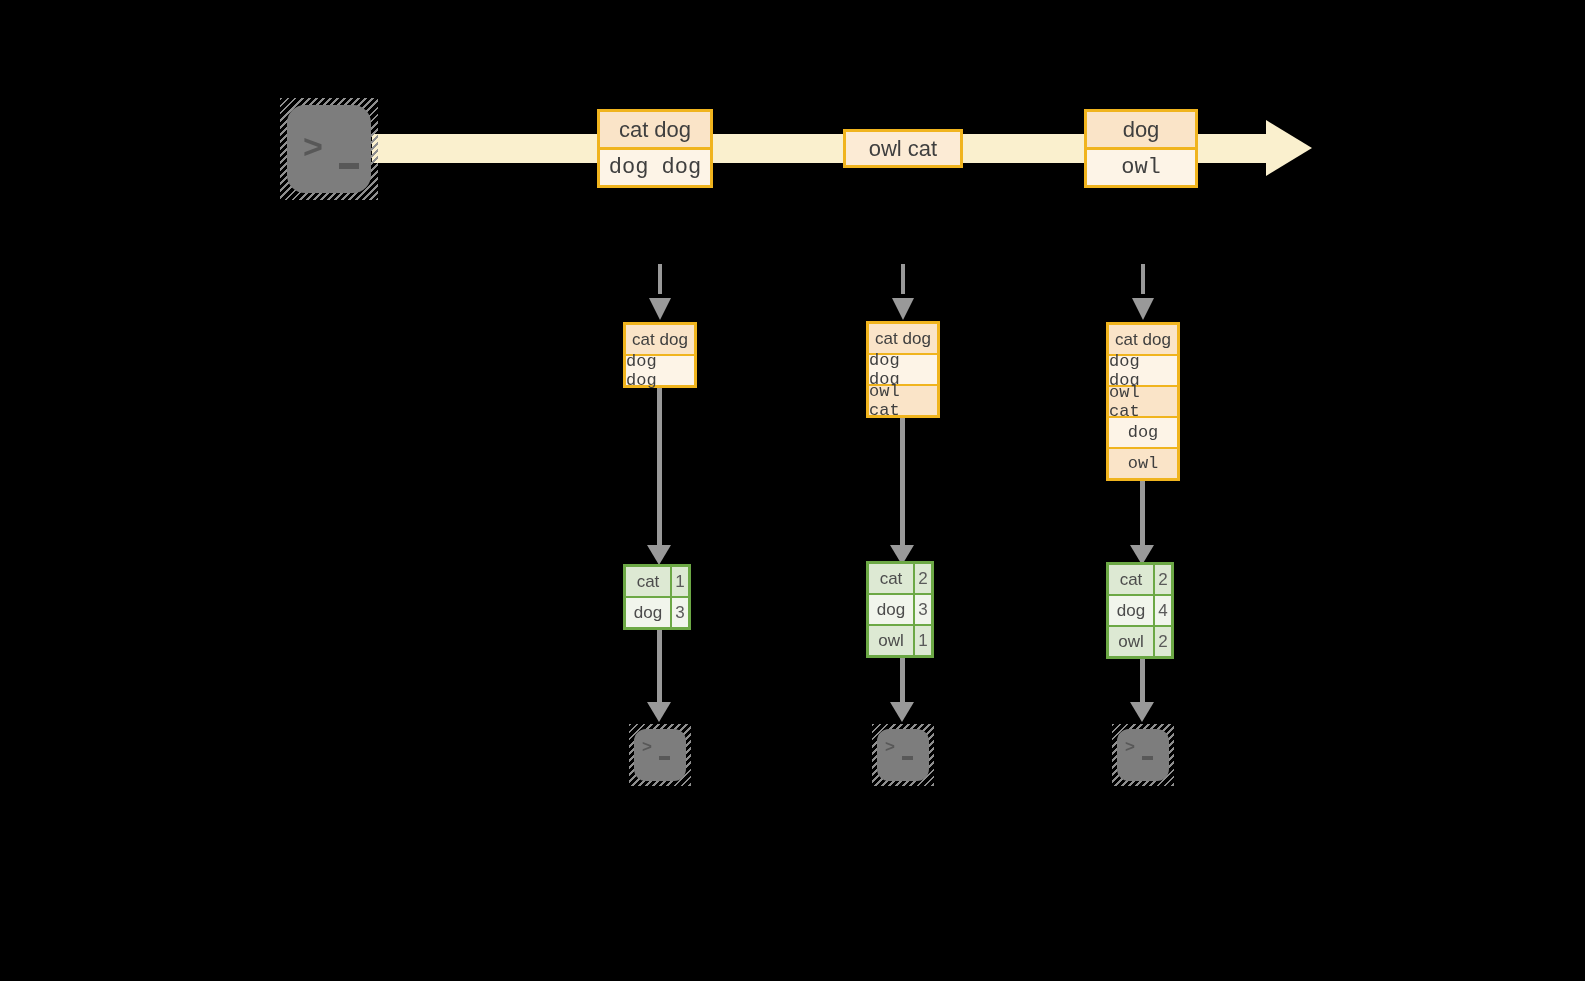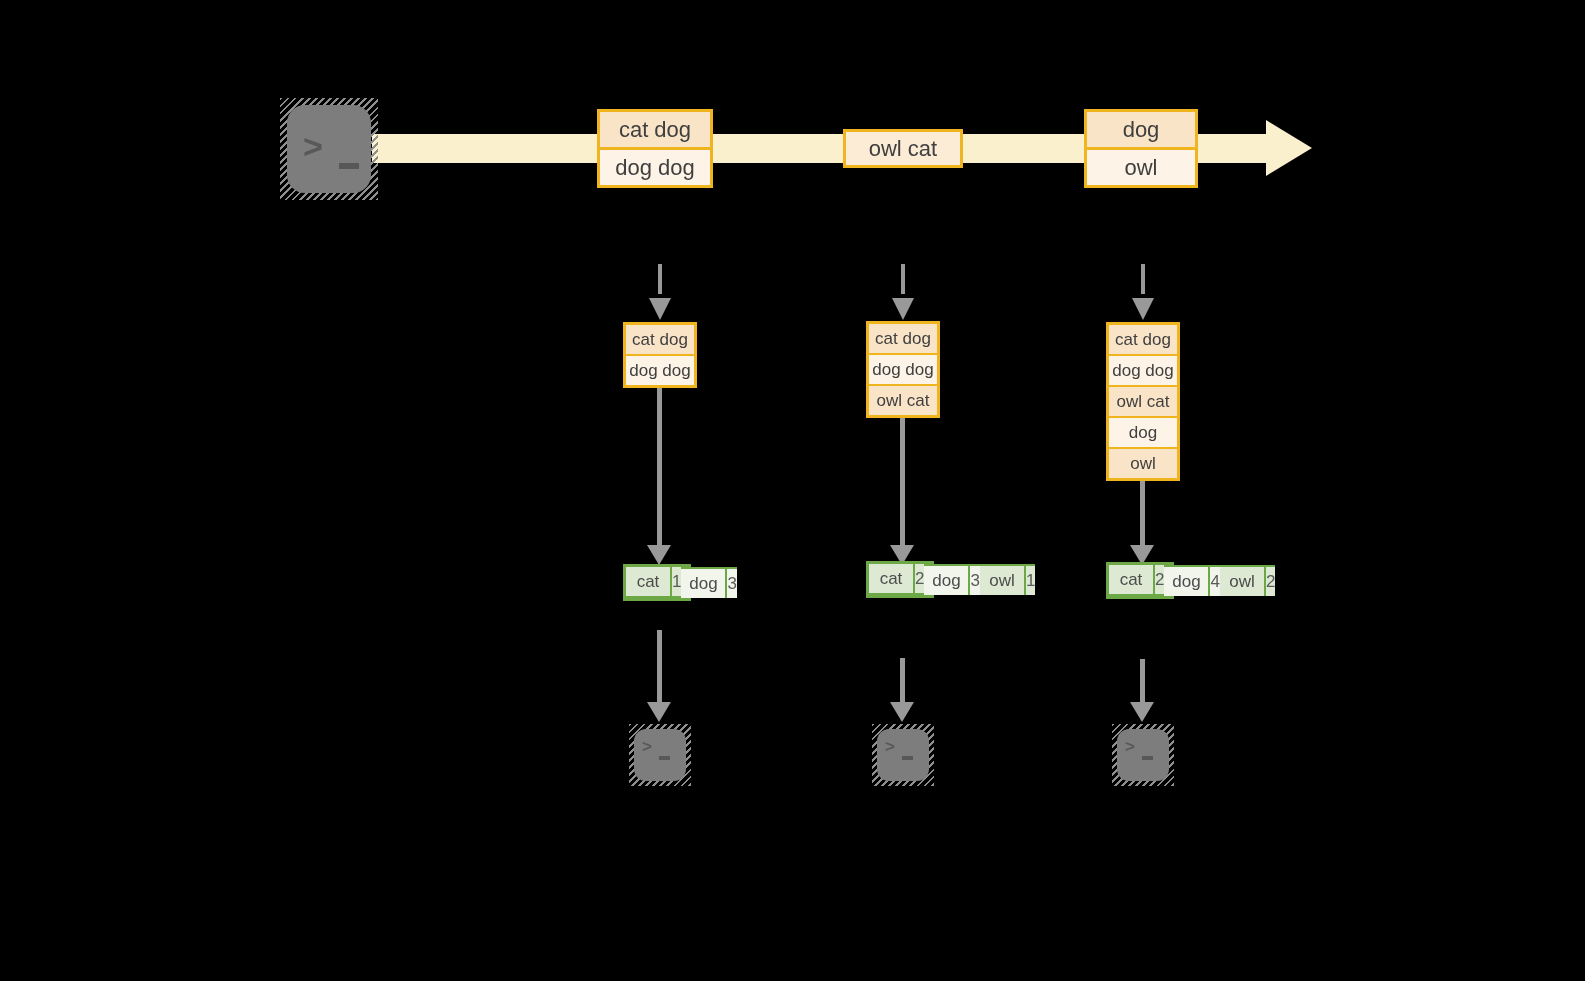--- a/index.html
+++ b/index.html
@@ -22,41 +22,41 @@
     font-family:"Liberation Sans","DejaVu Sans",sans-serif;color:var(--ink);
   }
   .abs{position:absolute;}
   
   .band{left:372px;top:134px;width:896px;height:29px;background:var(--band);z-index:0;}
   .band-head{left:1266px;top:120px;width:0;height:0;z-index:0;
     border-top:28px solid transparent;border-bottom:28px solid transparent;border-left:46px solid var(--band);}
   
   .obox{border:3px solid var(--amber);box-sizing:border-box;z-index:3;display:flex;flex-direction:column;}
   .orow{display:flex;align-items:center;justify-content:center;}
-  .orow + .orow{border-top:3px solid var(--amber);}
+  .orow + .orow{border-top:3px solid var(--amber);font-family:Liberation Mono, monospace;}
   .ev .orow{height:35px;font-size:22px;}
   .acc .orow{height:29px;font-size:17px;}
   .acc .orow + .orow{border-top:2px solid var(--amber);}
   .fill-dark{background:var(--peach);}
   .fill-light{background:var(--cream);}
   .fill-mid{background:var(--mid-peach);}
   
   .stem{width:4px;background:var(--gray);z-index:2;}
   .line{width:5px;background:var(--gray);z-index:2;}
   .head-sm{width:0;height:0;border-left:11px solid transparent;border-right:11px solid transparent;
     border-top:22px solid var(--gray);z-index:2;}
   .head{width:0;height:0;border-left:12px solid transparent;border-right:12px solid transparent;
     border-top:20px solid var(--gray);z-index:2;}
   
   .qband{left:694px;top:462px;width:428px;height:41px;background:#fff;z-index:1;
     display:flex;align-items:center;justify-content:center;}
   .qband span{font-size:34px;color:#141414;letter-spacing:0.5px;}
   
   .gtable{border:3px solid var(--green);box-sizing:border-box;width:68px;z-index:3;
-    display:flex;flex-direction:row;background:var(--green);}
+    display:flex;flex-direction:column;background:var(--green);}
   .grow{display:flex;height:29px;}
   .grow + .grow{border-top:2px solid var(--green);}
   .grow:nth-child(odd){background:var(--green-dark);}
   .grow:nth-child(even){background:var(--green-light);}
   .gword{width:44px;border-right:2px solid var(--green);display:flex;align-items:center;justify-content:center;
     font-size:17px;color:#4C4C4C;background:inherit;}
   .gcount{flex:1;display:flex;align-items:center;justify-content:center;font-size:17px;color:#5A5A5A;background:inherit;}
   
   .hatch{z-index:3;background:repeating-linear-gradient(135deg,#8F8F8F 0,#8F8F8F 2px,transparent 2px,transparent 5px);}
   .term-body{position:absolute;background:var(--term);}

